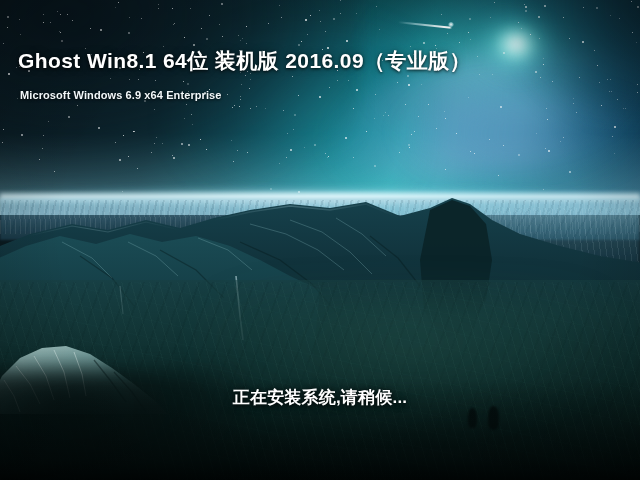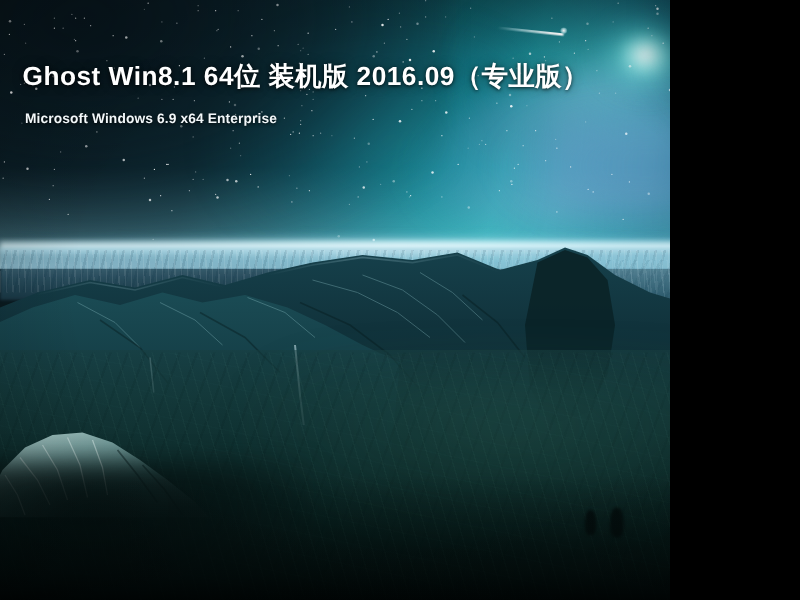--- a/index.html
+++ b/index.html
@@ -2,21 +2,21 @@
 <html><head>
 <meta charset="utf-8">
 <style>
   html, body {
     margin: 0;
     padding: 0;
     background: #000;
   }
   #screen {
     position: relative;
-    width: 536px;
+    width: 640px;
     height: 480px;
     overflow: hidden;
     font-family: "Liberation Sans", "DejaVu Sans", sans-serif;
     background: #0a1a20;
     user-select: none;
   }
 
   
   .layer { position: absolute; left: 0; top: 0; width: 640px; height: 480px; }
 
@@ -788,14 +788,15 @@
   <div class="shrub" style="left:488px; top:406px; width:11px; height:24px;"></div>
 
   <div id="bottom-vignette"></div>
   <div id="edge-vignette"></div>
 
   <div id="title-block">
     <h1 id="main-title">Ghost Win8.1 64位 装机版 2016.09（专业版）</h1>
   </div>
   <p id="sub-title">Microsoft Windows 6.9 x64 Enterprise</p>
 
+  <p id="status-text">正在安装系统,请稍候...</p>
 
 </div>
 
 </body></html>

